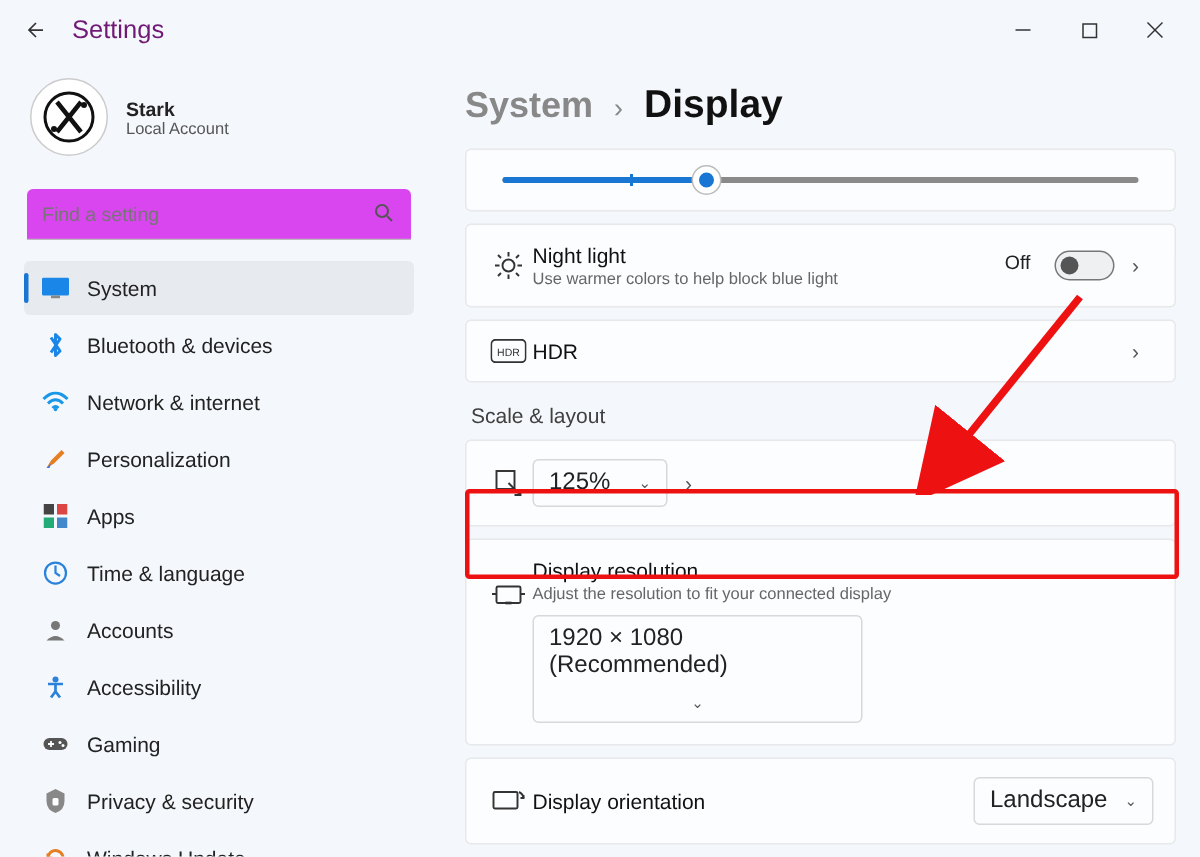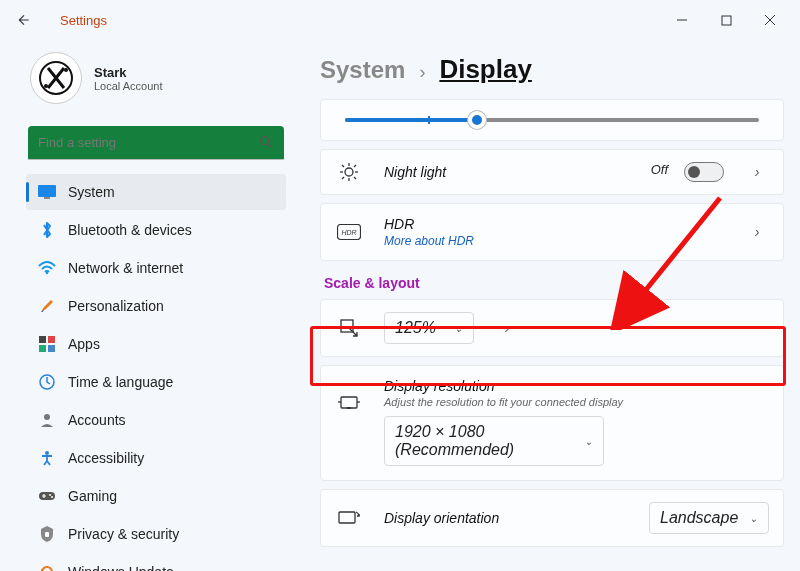--- a/index.html
+++ b/index.html
@@ -1,81 +1,81 @@
 <!DOCTYPE html>
 <html><head>
 <meta charset="utf-8">
 <style>
   * { box-sizing: border-box; margin: 0; padding: 0; font-family: "Segoe UI", Arial, sans-serif; }
   body { width: 800px; height: 571px; background: #f4f7fb; overflow: hidden; position: relative; }
 
   
   .titlebar { height: 40px; display: flex; align-items: center; padding: 0 8px; }
   .titlebar .back { width: 32px; height: 32px; display:flex;align-items:center;justify-content:center; font-size: 14px; color:#333; cursor:pointer; }
-  .titlebar .title { font-size: 13px; margin-left: 20px; color:#c2410c; }
+  .titlebar .title { font-size: 17px; margin-left: 8px; color:#701a75; }
   .win-controls { margin-left:auto; display:flex; gap: 0; }
   .win-btn { width: 44px; height: 32px; display:flex; align-items:center; justify-content:center; font-size:12px; color:#333; cursor:pointer; }
 
-  .app { display:flex; height: calc(571px - 40px); margin-left: 10px; }
+  .app { display:flex; height: calc(571px - 40px); }
 
   
   .sidebar { width: 290px; padding: 0 14px 0 16px; }
   .profile { display:flex; align-items:center; gap: 12px; padding: 12px 4px 18px 4px; }
   .avatar { width: 52px; height: 52px; border-radius: 50%; background:#fff; border:1px solid #ccc; position:relative; overflow:hidden; display:flex;align-items:center;justify-content:center;}
   .avatar svg { width:40px; height:40px; }
   .profile-name { font-size: 13px; font-weight:600; color:#222; }
   .profile-sub { font-size: 11px; color:#555; }
 
   .search { position:relative; margin: 4px 2px 14px 2px; }
-  .search input { width:100%; height: 34px; border: none; border-bottom:1px solid #bbb; background:#15803d; padding: 0 34px 0 10px; font-size:13px; border-radius:4px 4px 0 0; }
+  .search input { width:100%; height: 34px; border: none; border-bottom:1px solid #bbb; background:#d946ef; padding: 0 34px 0 10px; font-size:13px; border-radius:4px 4px 0 0; }
   .search .sicon { position:absolute; right:10px; top:8px; color:#555; font-size:14px; }
 
   .nav { display:flex; flex-direction:column; gap:2px; }
   .nav-item { display:flex; align-items:center; gap:12px; height:36px; padding:0 10px 0 12px; border-radius:4px; font-size:14px; color:#222; cursor:pointer; position:relative; }
   .nav-item.active { background:#e7ebef; }
   .nav-item.active::before { content:""; position:absolute; left:0; top:8px; bottom:8px; width:3px; background:#1976d2; border-radius:2px; }
   .nav-icon { width:18px; height:18px; display:flex; align-items:center; justify-content:center; font-size:15px; }
 
   
   .content { flex:1; padding: 8px 16px 0 20px; overflow:hidden; }
   .breadcrumb { display:flex; align-items:baseline; gap:14px; padding: 6px 0 14px 0; }
   .bc-parent { font-size:24px; color:#888; font-weight:600; }
   .bc-sep { font-size:18px; color:#888; }
-  .bc-current { font-size:26px; font-weight:600; color:#111;text-decoration:underline; }
+  .bc-current { font-size:26px; font-weight:600; color:#111; }
 
   .card { background:#fcfdfe; border:1px solid #e6e8ea; border-radius:4px; margin-bottom:8px; position:relative; }
-  .card-row { display:flex; align-items:center; padding:12px 14px; gap:21px;font-style:italic; }
+  .card-row { display:flex; align-items:center; padding:12px 14px; gap:2px; }
   .card-icon { width:28px; display:flex; align-items:center; justify-content:center; color:#333; font-size:18px; }
   .card-text { flex:1; }
   .card-title { font-size:14px; color:#111; }
   .card-sub { font-size:11px; color:#666; margin-top:2px; }
   .card-link { font-size:12px; color:#1560c0; margin-top:2px; cursor:pointer; }
   .chev { width:24px; text-align:center; color:#555; font-size:14px; }
 
   .slider-card { padding: 18px 14px 18px 14px; }
   .slider-track { position:relative; height:4px; background:#8a8a8a; border-radius:2px; margin:0 10px; }
   .slider-fill { position:absolute; left:0; top:0; bottom:0; width:32%; background:#1976d2; border-radius:2px; }
   .slider-thumb { position:absolute; left:32%; top:50%; width:18px; height:18px; border-radius:50%; background:#1976d2; border:4px solid #fff; box-shadow:0 0 0 1px #bbb; transform:translate(-50%,-50%); }
   .slider-tick { position:absolute; top:-2px; width:2px; height:8px; background:#1976d2; }
 
   .toggle { width:40px; height:20px; border-radius:10px; border:1px solid #777; background:#eef0f2; position:relative; }
   .toggle::after { content:""; position:absolute; left:3px; top:3px; width:12px; height:12px; border-radius:50%; background:#555; }
   .toggle-label { font-size:13px; color:#222; margin-right:8px; }
 
-  .section-title { font-size:14px; font-weight:700; color:#a21caf; margin: 14px 0 8px 4px; }
+  .section-title { font-size:14px; font-weight:400; color:#404040; margin: 14px 0 8px 4px; }
 
   .select { display:flex; align-items:center; gap:10px; border:1px solid #d6d8da; background:#fcfdfe; border-radius:4px; padding:6px 10px; font-size:13px; color:#222; cursor:pointer; min-width:90px; justify-content:space-between;}
   .select .sv { font-size:16px; }
   .select .cv { font-size:10px; color:#555; }
 
   .highlight-box { position:absolute; border:3px solid #e11; border-radius:3px; pointer-events:none; }
   .arrow { position:absolute; pointer-events:none; }
 
   .row-stack { display:flex; flex-direction:column;justify-content:flex-end; }
-  .inner-select { margin: 8px 0 0 42px; width: 220px; }
+  .inner-select { margin: 8px 0 0 42px; width: 220px; flex-direction: column; }
 
   .off-right { display:flex; align-items:flex-start; gap:8px;}
 </style>
 </head>
 <body>
 
 <div class="titlebar">
   <div class="back">
     <svg width="14" height="14" viewBox="0 0 24 24">
         <path fill="none" stroke="#333" stroke-width="2" d="M12 4l-8 8 8 8M4 12h16"></path>
@@ -263,40 +263,40 @@
                 <line x1="16" y1="10" x2="19" y2="10"></line>
                 <line x1="3" y1="3" x2="5" y2="5"></line>
                 <line x1="15" y1="15" x2="17" y2="17"></line>
                 <line x1="15" y1="5" x2="17" y2="3"></line>
                 <line x1="3" y1="17" x2="5" y2="15"></line>
               </g>
             </svg>
         </div>
         <div class="card-text">
           <div class="card-title">Night light</div>
+          <div class="card-sub">Use warmer colors to help block blue light</div>
         </div>
         <div class="off-right">
           <span class="toggle-label">Off</span>
           <div class="toggle"></div>
         </div>
         <div class="chev">›</div>
       </div>
     </div>
 
     <div class="card">
       <div class="card-row">
         <div class="card-icon">
           <svg width="24" height="16" viewBox="0 0 24 16">
               <rect x="0.5" y="0.5" width="23" height="15" rx="3" fill="none" stroke="#333" stroke-width="1.2"></rect>
               <text x="12" y="11" font-size="7" text-anchor="middle" fill="#333" font-family="Arial">HDR</text>
             </svg>
         </div>
         <div class="card-text">
           <div class="card-title">HDR</div>
-          <div class="card-link">More about HDR</div>
         </div>
         <div class="chev">›</div>
       </div>
     </div>
 
     <div class="section-title">Scale &amp; layout</div>
 
     <div class="card" style="position:relative">
       <div class="card-row">
         <div class="card-icon">

